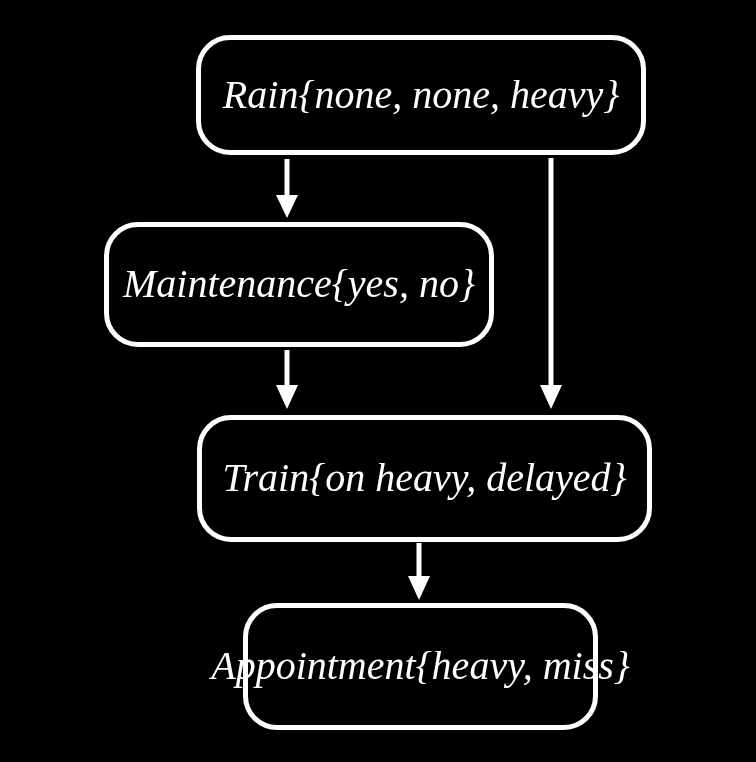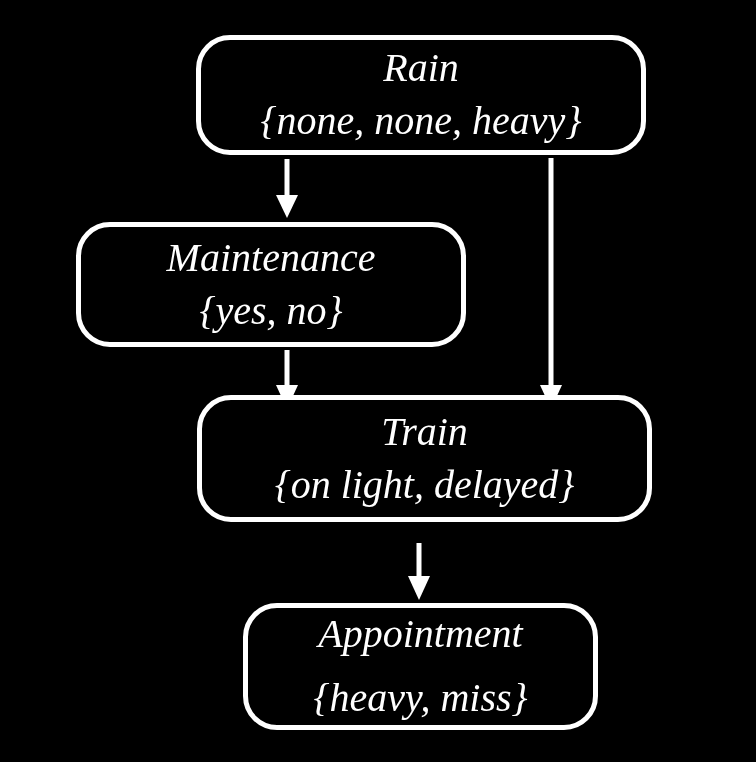--- a/index.html
+++ b/index.html
@@ -30,33 +30,32 @@
     color: var(--arrow);
   }
   .node {
     position: absolute;
     box-sizing: border-box;
     border: 5px solid var(--node-border);
     border-radius: 34px;
     background: var(--background);
     color: var(--text);
     display: flex;
-    flex-direction: column;
     align-items: center;
     justify-content: center;
     text-align: center;
     font-style: italic;
     font-size: 40px;
     line-height: 1.32;
     white-space: nowrap;
   }
   .node-rain        { left: 196px; top: 35px;  width: 450px; height: 120px; }
-  .node-maintenance { left: 76px;  top: 222px; width: 390px; height: 125px; }
-  .node-train       { left: 197px; top: 395px; width: 455px; height: 127px; }
-  .node-appointment { left: 243px; top: 603px; width: 355px; height: 127px; justify-content: space-between; }
+  .node-maintenance { left: 104px;  top: 222px; width: 390px; height: 125px; }
+  .node-train       { left: 197px; top: 415px; width: 455px; height: 127px; }
+  .node-appointment { left: 243px; top: 603px; width: 355px; height: 127px; }
 </style>
 </head>
 <body>
 
 <div class="canvas">
 
   <svg class="edges" width="756" height="762" viewBox="0 0 756 762" xmlns="http://www.w3.org/2000/svg">
 
     <g>
       <line x1="287" y1="159" x2="287" y2="197" stroke="currentColor" stroke-width="5"></line>
@@ -84,21 +83,21 @@
     <div>{none, none, heavy}</div>
   </div>
 
   <div class="node node-maintenance">
     <div>Maintenance</div>
     <div>{yes, no}</div>
   </div>
 
   <div class="node node-train">
     <div>Train</div>
-    <div>{on light, delayed}</div>
+    <div>{on heavy, delayed}</div>
   </div>
 
   <div class="node node-appointment">
     <div>Appointment</div>
     <div>{heavy, miss}</div>
   </div>
 
 </div>
 
 </body></html>

